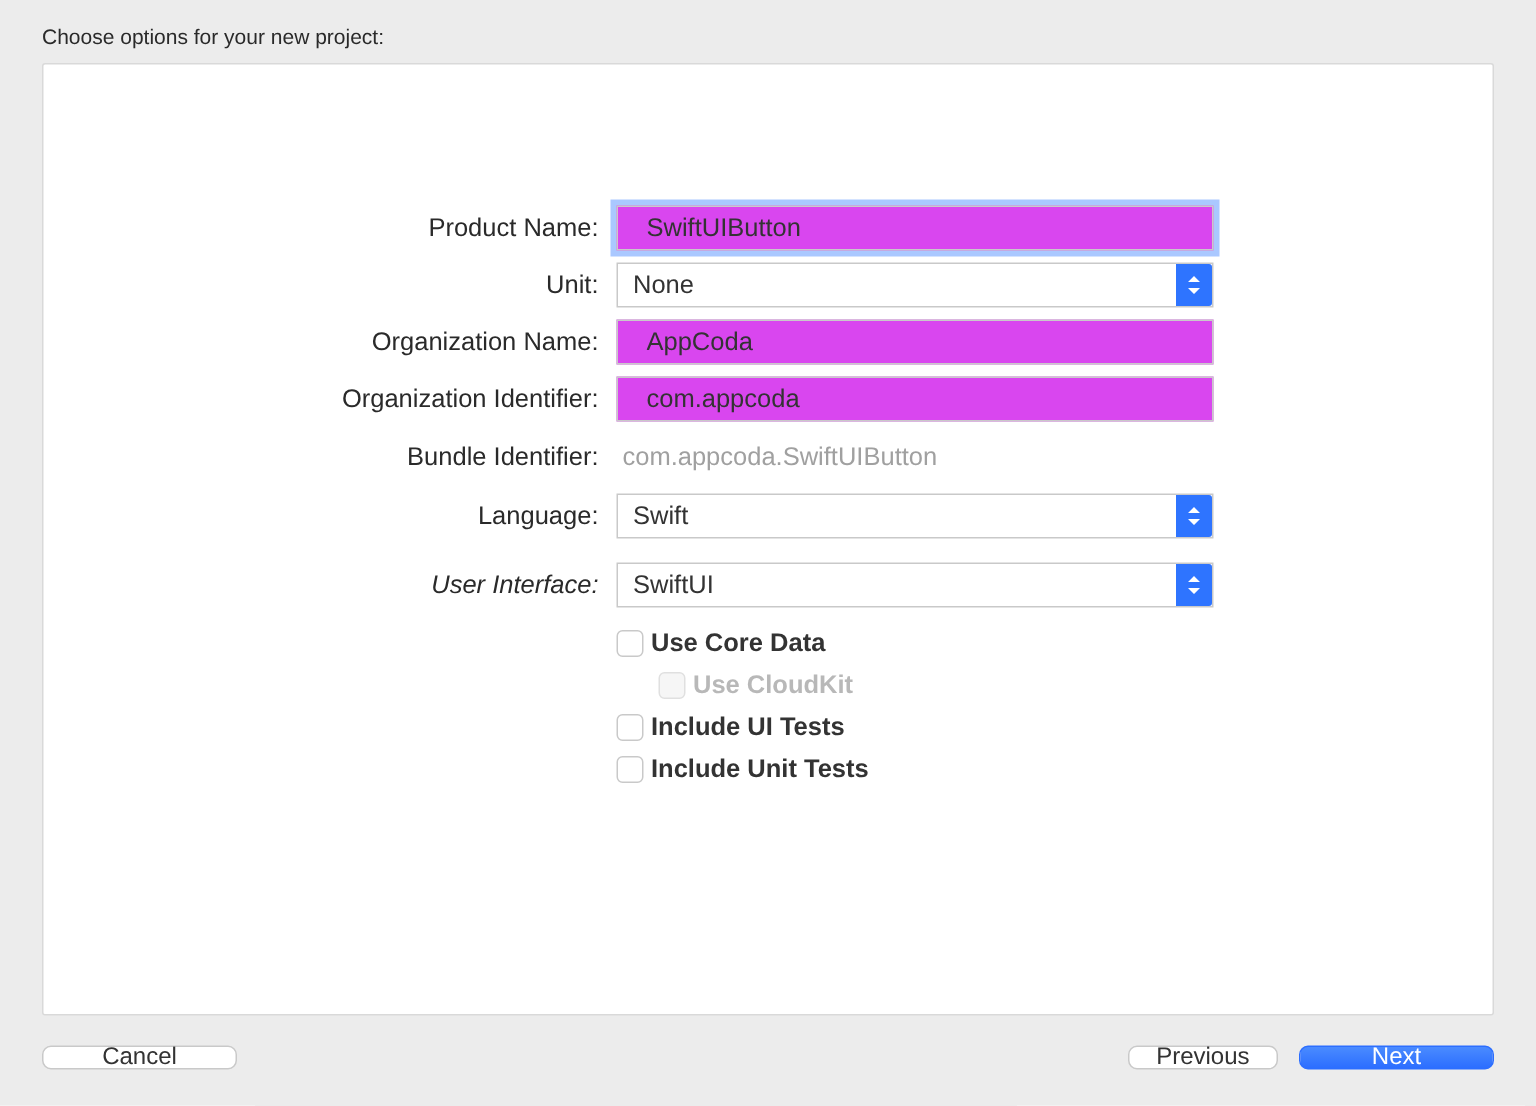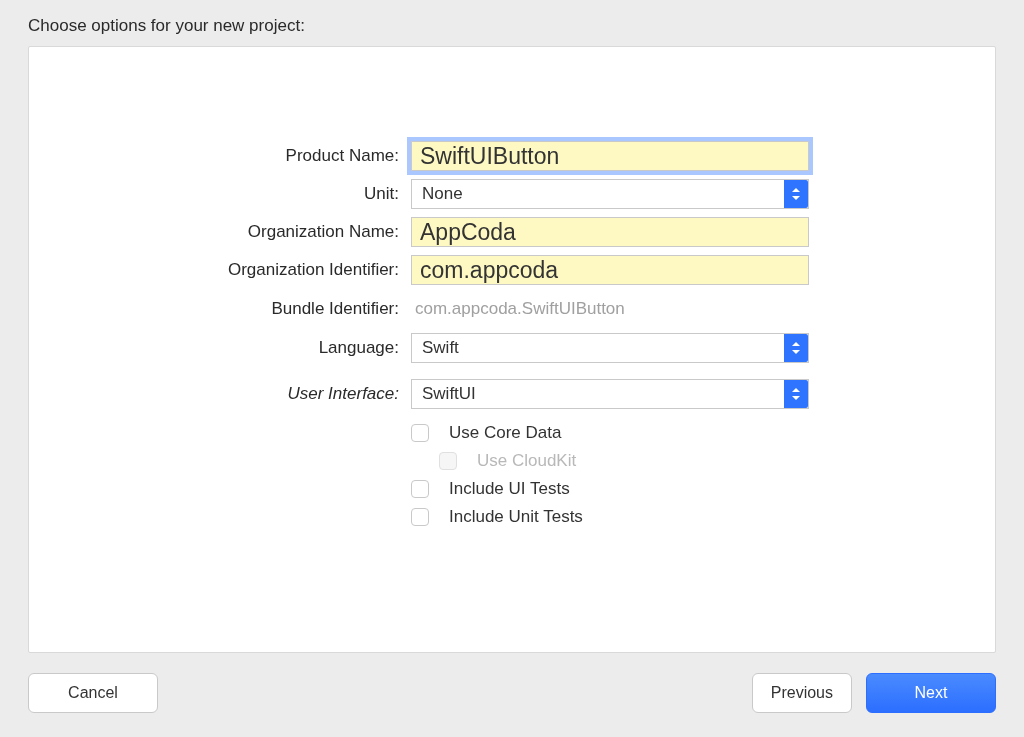--- a/index.html
+++ b/index.html
@@ -19,21 +19,21 @@
     .window {
       width: 1024px;
       height: 737px;
       background: #ececec;
       display: flex;
       flex-direction: column;
     }
     .header {
       padding: 16px 28px 10px 28px;
       color: #2a2a2a;
-      font-size: 17px;
+      font-size: 14px;
     }
     .content-panel {
       margin: 0 28px;
       flex: 1;
       background: #ffffff;
       border: 1px solid #d9d9d9;
       border-radius: 2px;
       padding-top: 90px;
       padding-bottom: 40px;
     }
@@ -52,23 +52,23 @@
       white-space: nowrap;
     }
     .form-value {
       padding: 4px 0;
     }
     .text-input {
       width: 398px;
       height: 30px;
       border: 1px solid #c9c9c9;
       border-radius: 0;
-      background: #fef9c3;
-      font-size: 23px;
-      padding: 2px 8px;
+      background: #d946ef;
+      font-size: 17px;
+      padding: 2px 19px;
       color: #333;
       font-family: inherit;
       outline: none;
     }
     .text-input.focused {
       border: 1px solid #c9c9c9;
       box-shadow: 0 0 0 4px rgba(100, 155, 255, 0.55);
     }
     .select-wrap {
       width: 398px;
@@ -96,23 +96,24 @@
       border-bottom-right-radius: 2px;
     }
     .static-value {
       color: #a0a0a0;
       font-size: 17px;
       padding: 6px 0 6px 4px;
     }
     .checkbox-row {
       display: flex;
       align-items: center;
-      gap: 20px;
+      gap: 5px;
       padding: 4px 0;
       font-size: 17px;
+      font-weight: bold;
     }
     .checkbox-row.indented {
       padding-left: 28px;
     }
     .checkbox-row.disabled {
       color: #b8b8b8;
     }
     .checkbox {
       width: 18px;
       height: 18px;
@@ -133,21 +134,21 @@
       padding: 20px 28px 24px 28px;
       display: flex;
       justify-content: space-between;
       align-items: center;
     }
     .footer-right {
       display: flex;
       gap: 14px;
     }
     .btn {
-      height: 40px;
+      height: 16px;
       min-width: 130px;
       padding: 0 18px;
       border-radius: 6px;
       font-size: 16px;
       font-family: inherit;
       border: 1px solid #c9c9c9;
       background: #fff;
       color: #333;
       cursor: pointer;
       display: inline-flex;

